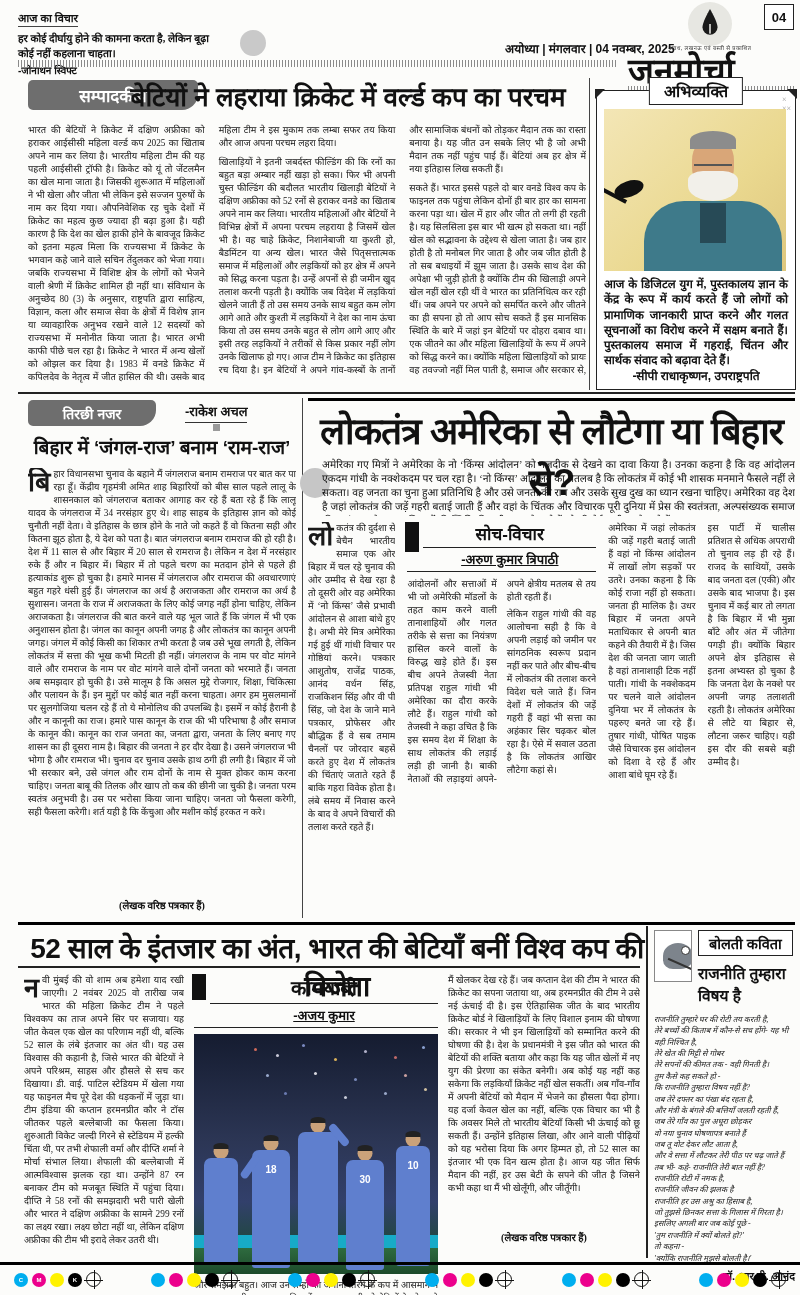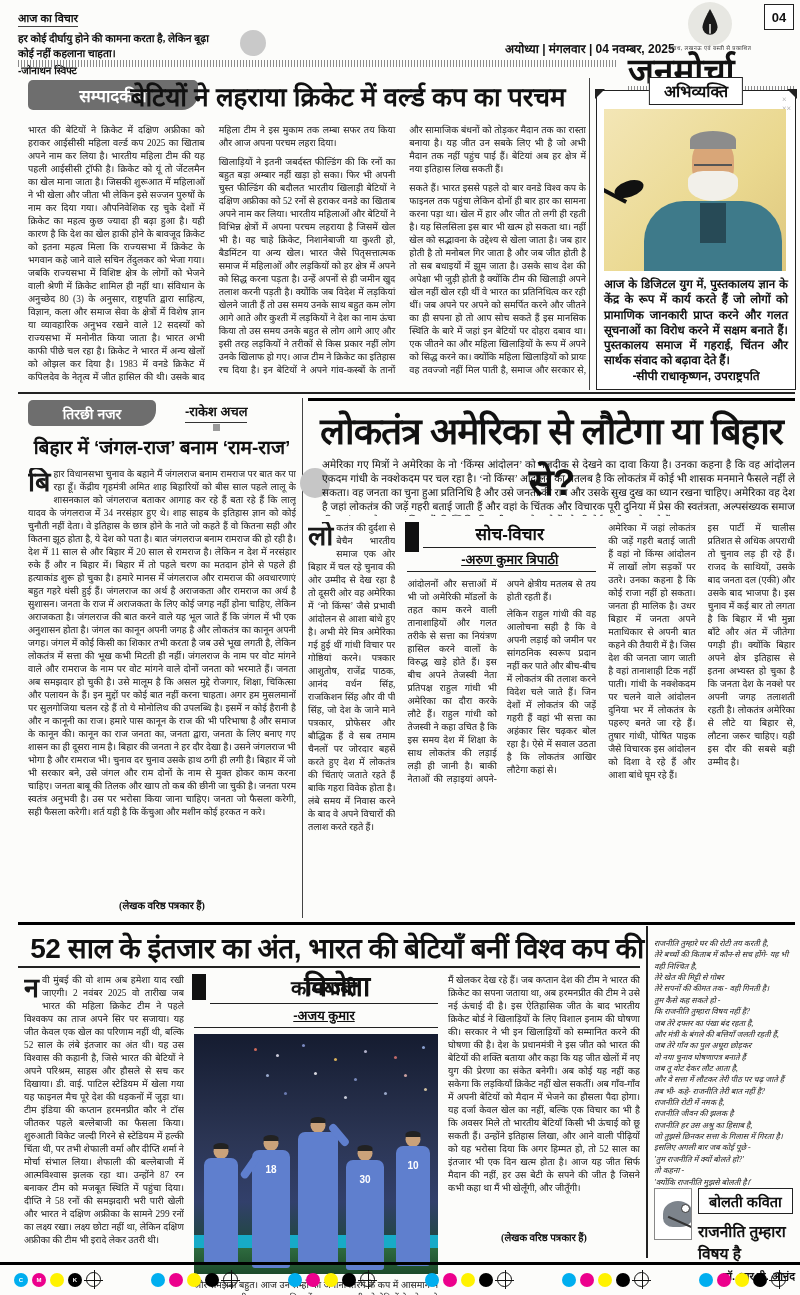--- a/index.html
+++ b/index.html
@@ -255,20 +255,33 @@
 
     <div style="width:192px;">
       <div class="bodytxt jtext clip" style="height:252px;">मैं खेलकर देख रहे हैं। जब कप्तान देश की टीम ने भारत की क्रिकेट का सपना जताया था, अब हरमनप्रीत की टीम ने उसे नई ऊंचाई दी है। इस ऐतिहासिक जीत के बाद भारतीय क्रिकेट बोर्ड ने खिलाड़ियों के लिए विशाल इनाम की घोषणा की। सरकार ने भी इन खिलाड़ियों को सम्मानित करने की घोषणा की है। देश के प्रधानमंत्री ने इस जीत को भारत की बेटियों की शक्ति बताया और कहा कि यह जीत खेलों में नए युग की प्रेरणा का संकेत बनेगी। अब कोई यह नहीं कह सकेगा कि लड़कियाँ क्रिकेट नहीं खेल सकतीं। अब गाँव-गाँव में अपनी बेटियों को मैदान में भेजने का हौसला पैदा होगा। यह दर्जा केवल खेल का नहीं, बल्कि एक विचार का भी है कि अवसर मिले तो भारतीय बेटियाँ किसी भी ऊंचाई को छू सकती हैं। उन्होंने इतिहास लिखा, और आने वाली पीढ़ियों को यह भरोसा दिया कि अगर हिम्मत हो, तो 52 साल का इंतजार भी एक दिन खत्म होता है। आज यह जीत सिर्फ मैदान की नहीं, हर उस बेटी के सपने की जीत है जिसने कभी कहा था मैं भी खेलूँगी, और जीतूँगी।</div>
       <div class="footnote" style="margin-top:4px;">(लेखक वरिष्ठ पत्रकार हैं)</div>
     </div>
   </div>
 
   <div class="abs rule-v" style="left:646px; top:926px; height:332px; width:1.5px; background:#222;"></div>
 
   <div class="abs" style="left:654px; top:930px; width:141px;">
+    <div style="display:flex; gap:6px; align-items:flex-start;">
+      <div class="birdbox">
+        <div class="bird-body"></div>
+        <div class="bird-eye"></div>
+        <div class="bird-beak"></div>
+        <div class="bird-quill"></div>
+      </div>
+      <div>
+        <div class="kv-tab">बोलती कविता</div>
+        <div class="kv-title" style="margin-top:6px;">राजनीति तुम्हारा विषय है</div>
+      </div>
+    </div>
+
     <div style="margin-top:8px;">
       <div class="kv-line">राजनीति तुम्हारे घर की रोटी तय करती है,</div>
       <div class="kv-line">तेरे बच्चों की किताब में कौन-से सच होंगे- यह भी वही निश्चित है,</div>
       <div class="kv-line">तेरे खेत की मिट्टी से गोबर</div>
       <div class="kv-line">तेरे सपनों की कीमत तक - वही गिनती है।</div>
       <div class="kv-line">तुम कैसे कह सकते हो -</div>
       <div class="kv-line">कि राजनीति तुम्हारा विषय नहीं है?</div>
       <div class="kv-line">जब तेरे दफ्तर का पंखा बंद रहता है,</div>
       <div class="kv-line">और मंत्री के बंगले की बत्तियाँ जलती रहती हैं,</div>
       <div class="kv-line">जब तेरे गाँव का पुल अधूरा छोड़कर</div>
@@ -278,33 +291,20 @@
       <div class="kv-line">तब भी- कहे- राजनीति तेरी बात नहीं है?</div>
       <div class="kv-line">राजनीति रोटी में नमक है,</div>
       <div class="kv-line">राजनीति जीवन की झलक है</div>
       <div class="kv-line">राजनीति हर उस अश्रु का हिसाब है,</div>
       <div class="kv-line">जो तुझसे छिनकर सत्ता के गिलास में गिरता है।</div>
       <div class="kv-line">इसलिए अगली बार जब कोई पूछे -</div>
       <div class="kv-line">'तुम राजनीति में क्यों बोलते हो?'</div>
       <div class="kv-line">तो कहना -</div>
       <div class="kv-line">'क्योंकि राजनीति मुझसे बोलती है।'</div>
     </div>
-
-    <div style="display:flex; gap:6px; align-items:flex-start;">
-      <div class="birdbox">
-        <div class="bird-body"></div>
-        <div class="bird-eye"></div>
-        <div class="bird-beak"></div>
-        <div class="bird-quill"></div>
-      </div>
-      <div>
-        <div class="kv-tab">बोलती कविता</div>
-        <div class="kv-title" style="margin-top:6px;">राजनीति तुम्हारा विषय है</div>
-      </div>
-    </div>
     <div style="text-align:right; font-size:11px; font-weight:bold; margin-top:4px; font-family:'Liberation Sans',sans-serif;">-डॉ. आर.डी. आनंद</div>
   </div>
 
   <div class="abs rule-h" style="left:0; top:1262px; width:800px; height:3px; background:#000;"></div>
   <div class="abs regrow" style="left:0; top:1272px; width:800px;">
     <div class="reggroup">
       <span class="dot c">C</span>
       <span class="dot m">M</span>
       <span class="dot y"></span>
       <span class="dot k">K</span>

